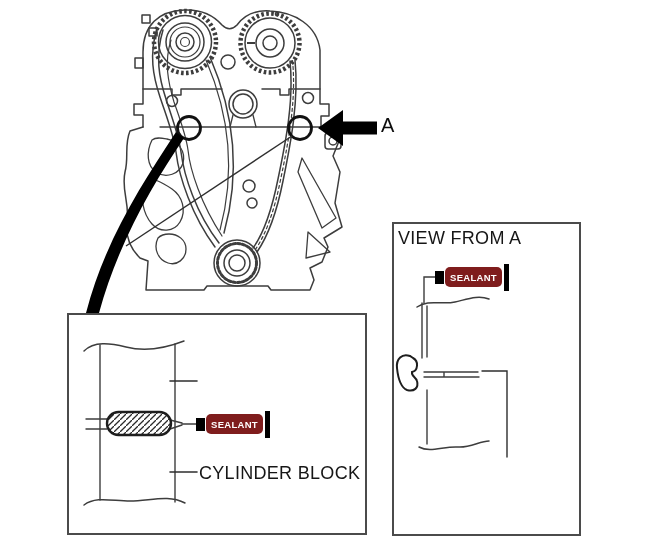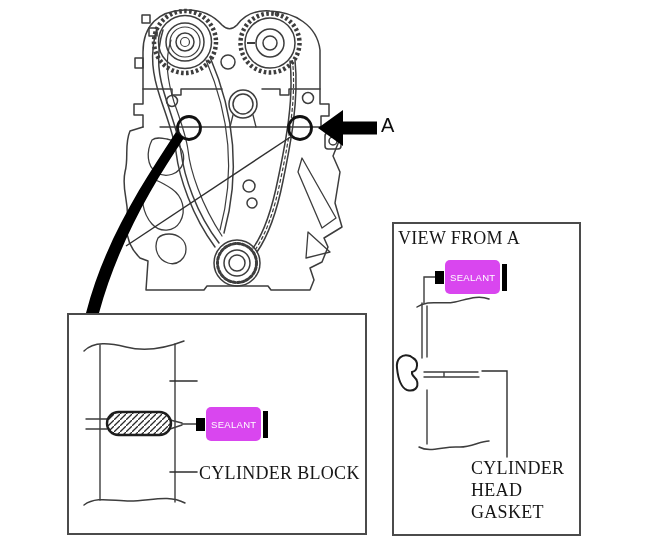--- a/index.html
+++ b/index.html
@@ -16,39 +16,38 @@
     border:2px solid #4b4b4b;
     background:transparent;
   }
   .label{
     position:absolute;
     color:#161616;
     font-size:18px;
     letter-spacing:0.3px;
     white-space:nowrap;
     line-height:20px;
-    font-family:Liberation Serif, serif;
   }
   .label.wrap{white-space:normal;line-height:22px;}
   .arrow-label{
     position:absolute;
     color:#0d0d0d;
     font-size:20px;
     font-weight:500;
   }
   .sealant-tube{
     position:absolute;
     display:flex;
     align-items:center;
     height:28px;
   }
   .tube-nozzle{width:9px;height:13px;background:#000;}
   .tube-body{
-    height:34px;background:#d946ef;border-radius:5px;
-    color:#fff;font-size:9.5px;font-weight:normal;letter-spacing:0.3px;
+    height:20px;background:#7f1d1d;border-radius:5px;
+    color:#fff;font-size:9.5px;font-weight:bold;letter-spacing:0.3px;
     display:flex;align-items:center;padding:0 5px;margin-left:1px;
   }
   .tube-crimp{width:5px;height:27px;background:#000;margin-left:2px;}
 </style>
 </head>
 <body>
 
 <div class="stage">
 
   <svg class="art" width="667" height="550" viewBox="0 0 667 550">
@@ -187,21 +186,20 @@
 
   <div class="detail-box" style="left:392px;top:222px;width:185px;height:310px;"></div>
 
   <div class="arrow-label" style="left:381px;top:114px;">A</div>
 
   <div class="label" style="left:398px;top:228px;">VIEW FROM A</div>
 
 
   <div class="label" style="left:199px;top:463px;">CYLINDER BLOCK</div>
 
-  <div class="label wrap" style="left:471px;top:457px;width:104px;">CYLINDER HEAD GASKET</div>
 
   <div class="sealant-tube" style="left:196px;top:410px;">
     <span class="tube-nozzle"></span>
     <span class="tube-body">SEALANT</span>
     <span class="tube-crimp"></span>
   </div>
 
   <div class="sealant-tube" style="left:435px;top:263px;">
     <span class="tube-nozzle"></span>
     <span class="tube-body">SEALANT</span>

